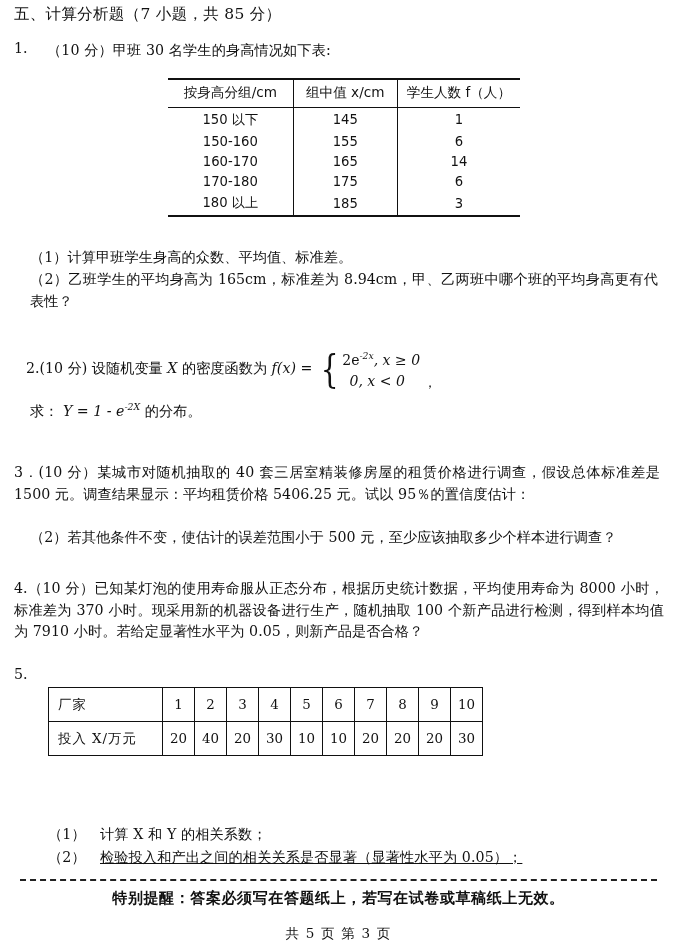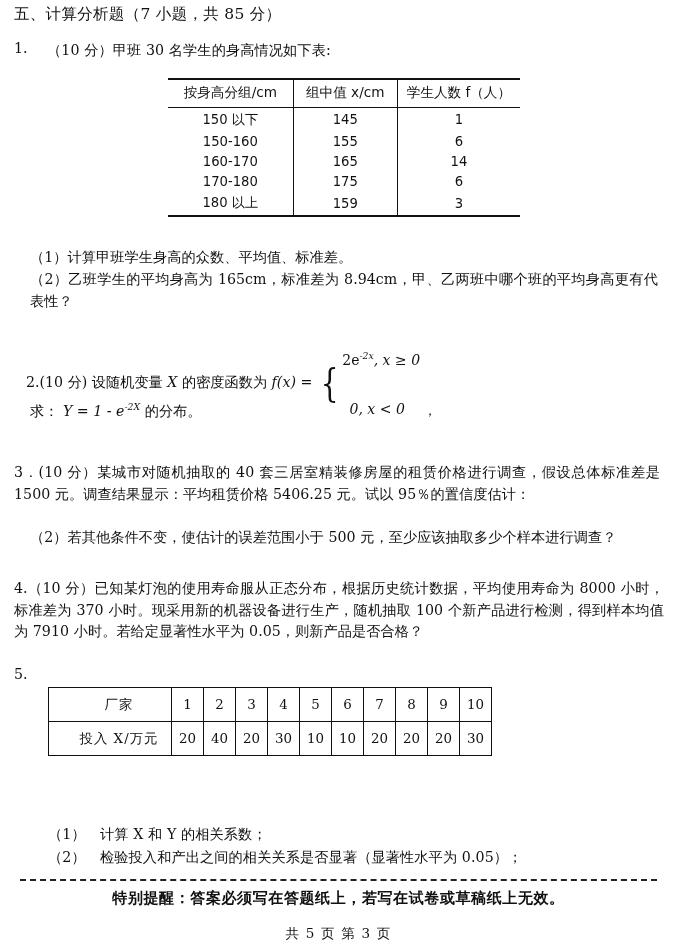--- a/index.html
+++ b/index.html
@@ -106,21 +106,20 @@
     transform: scaleX(0.7);
     display: inline-block;
     margin-right: -2px;
   }
   .cases {
     display: inline-flex;
     flex-direction: column;
     justify-content: center;
     font-size: 14px;
     line-height: 21px;
-    gap: 28px;
   }
   .cases .row1 { text-align: left; padding-left: 2px;}
   .cases .row2 { text-align: center; padding-right: 14px; margin-left: 8px;}
   .comma-after {
     align-self: flex-end;
     padding-left: 3px;
     font-size: 14px;
   }
 
   
@@ -133,22 +132,22 @@
   }
   .tbl2 td {
     border: 1.5px solid #111;
     text-align: center;
     padding: 7.5px 0;
     width: 31px;
     font-family: "DejaVu Serif", "Liberation Serif", serif;
   }
   .tbl2 td.rowhead {
     width: 104px;
-    text-align: center;
-    padding-left: 18px;
+    text-align: left;
+    padding-left: 9px;
     white-space: nowrap;
     letter-spacing: 1px;
   }
 
   
   .dashrule {
     position: absolute;
     left: 20px;
     top: 879px;
     width: 637px;
@@ -208,21 +207,21 @@
         <td class="c2">165</td>
         <td class="c3">14</td>
       </tr>
       <tr>
         <td class="c1">170-180</td>
         <td class="c2">175</td>
         <td class="c3">6</td>
       </tr>
       <tr>
         <td class="c1">180 以上</td>
-        <td class="c2">159</td>
+        <td class="c2">185</td>
         <td class="c3">3</td>
       </tr>
     </tbody>
   </table>
 
   <div class="para" style="left:30px; top:247px; width:630px;">（1）计算甲班学生身高的众数、平均值、标准差。</div>
   <div class="para" style="left:30px; top:269px; width:628px;">（2）乙班学生的平均身高为 165cm，标准差为 8.94cm，甲、乙两班中哪个班的平均身高更有代表性？</div>
 
   <div class="mathline" style="left:26px; top:346px;">
     <span>2.(10 分) 设随机变量</span>
@@ -279,19 +278,19 @@
         <td>20</td>
         <td>20</td>
         <td>30</td>
       </tr>
     </tbody>
   </table>
 
   <div class="q-line" style="left:48px; top:824px;">（1）</div>
   <div class="q-line" style="left:100px; top:824px;">计算 X 和 Y 的相关系数；</div>
   <div class="q-line" style="left:48px; top:847px;">（2）</div>
-  <div class="q-line" style="left:100px; top:847px;">检验投入和产出之间的相关关系是否显著（显著性水平为 0.05）；</div>
+  <div class="q-line" style="left:100px; top:847px;text-decoration:underline;">检验投入和产出之间的相关关系是否显著（显著性水平为 0.05）；</div>
 
   <div class="dashrule"></div>
   <div class="notice">特别提醒：答案必须写在答题纸上，若写在试卷或草稿纸上无效。</div>
   <div class="pagenum">共  5  页     第 3 页</div>
 
 </div>
 
 </body></html>

